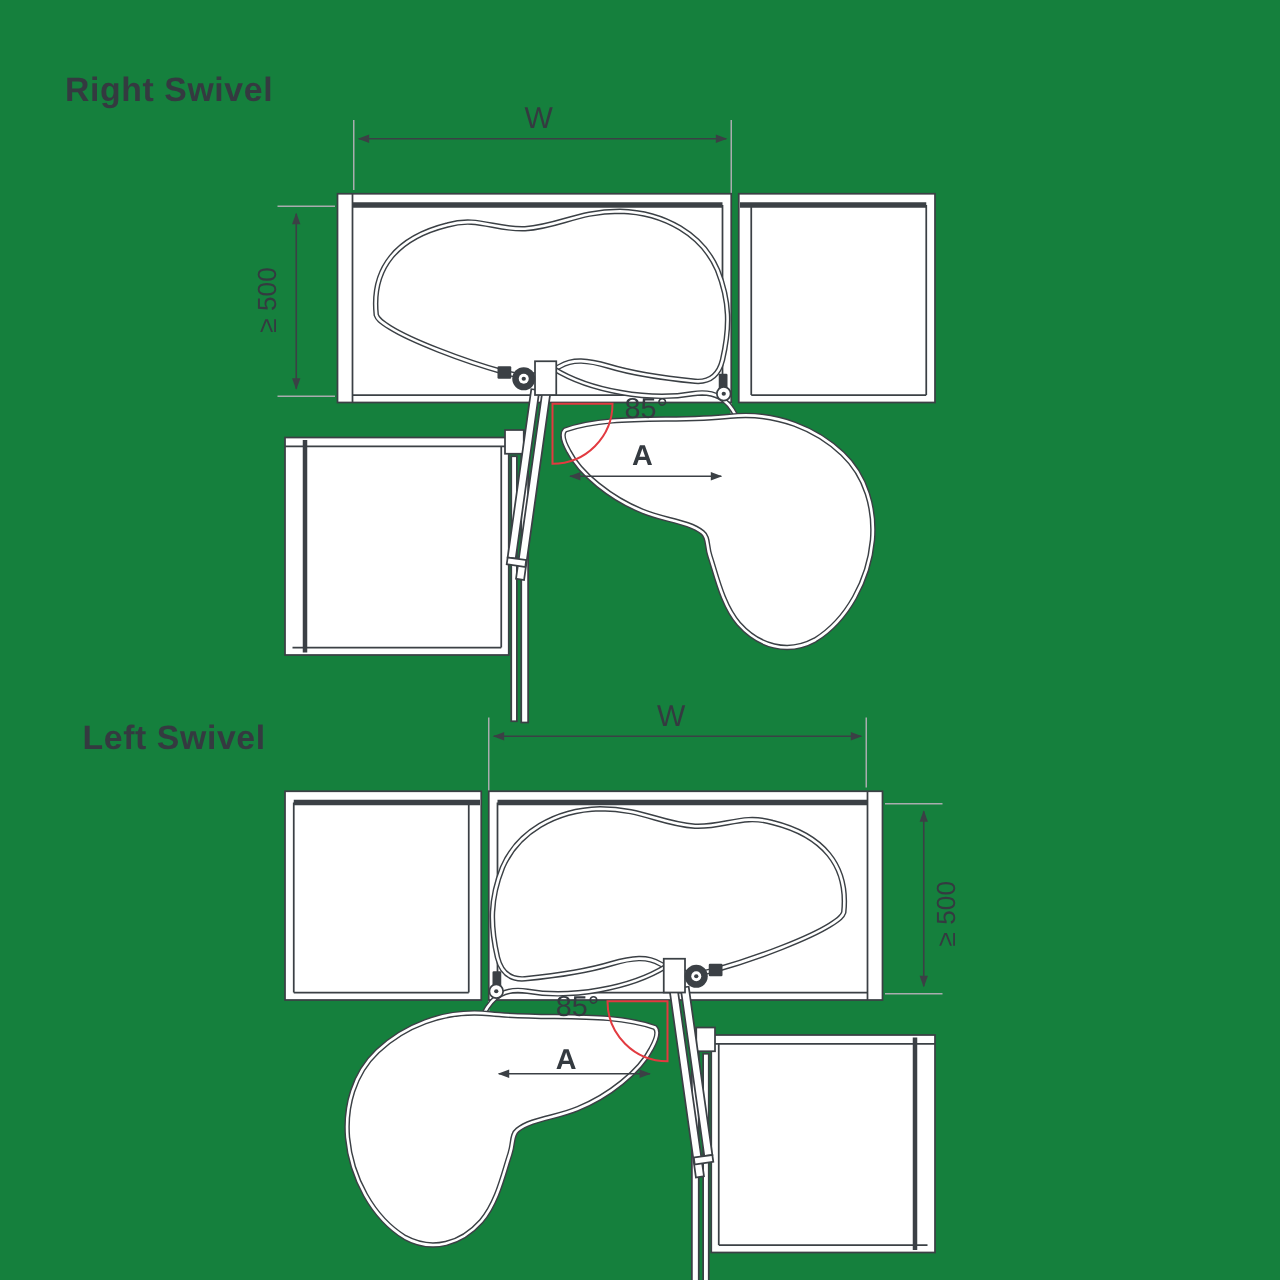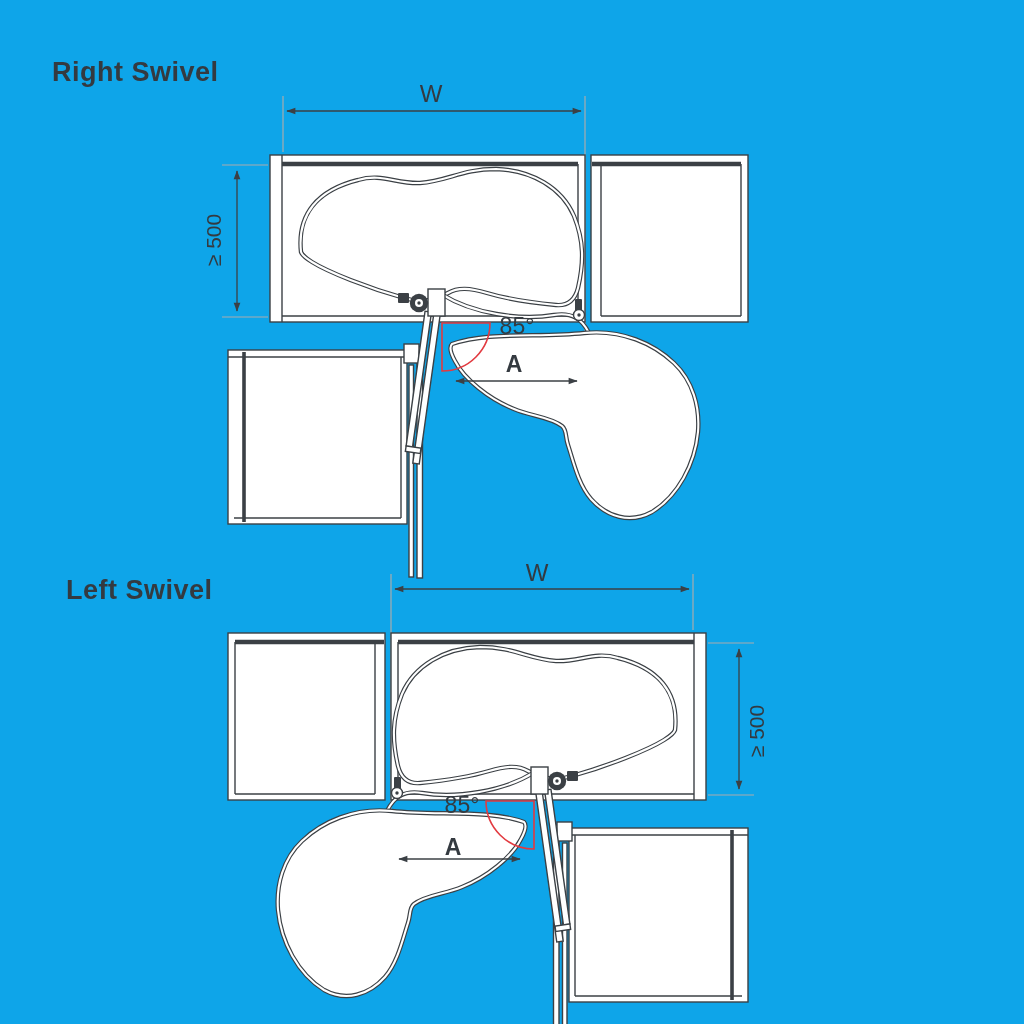--- a/index.html
+++ b/index.html
@@ -1,16 +1,16 @@
 <!DOCTYPE html>
 <html><head>
 <meta charset="utf-8">
 <style>
   html,body{margin:0;padding:0;background:#ffffff;}
-  .stage{position:relative;width:1024px;height:1024px;background:#0ea5e9;overflow:hidden;
+  .stage{position:relative;width:1024px;height:1024px;background:#15803d;overflow:hidden;
          font-family:"Liberation Sans", sans-serif;}
   svg{position:absolute;left:0;top:0;}
   .ln{stroke:#3b4045;stroke-width:1.4;fill:none;stroke-linecap:butt;}
   .lnf{stroke:#3b4045;stroke-width:1.4;fill:#ffffff;}
   .thick{stroke:#3b4045;stroke-width:4.5;fill:none;}
   .thickv{stroke:#3b4045;stroke-width:3.6;fill:none;}
   .ext{stroke:#a9acae;stroke-width:1.2;fill:none;}
   .dim{stroke:#3b4045;stroke-width:1.3;fill:none;}
   .tray-outer{stroke:#3b4045;stroke-width:4.4;fill:#ffffff;stroke-linejoin:round;}
   .tray-inner{stroke:#ffffff;stroke-width:2.1;fill:none;stroke-linejoin:round;}

